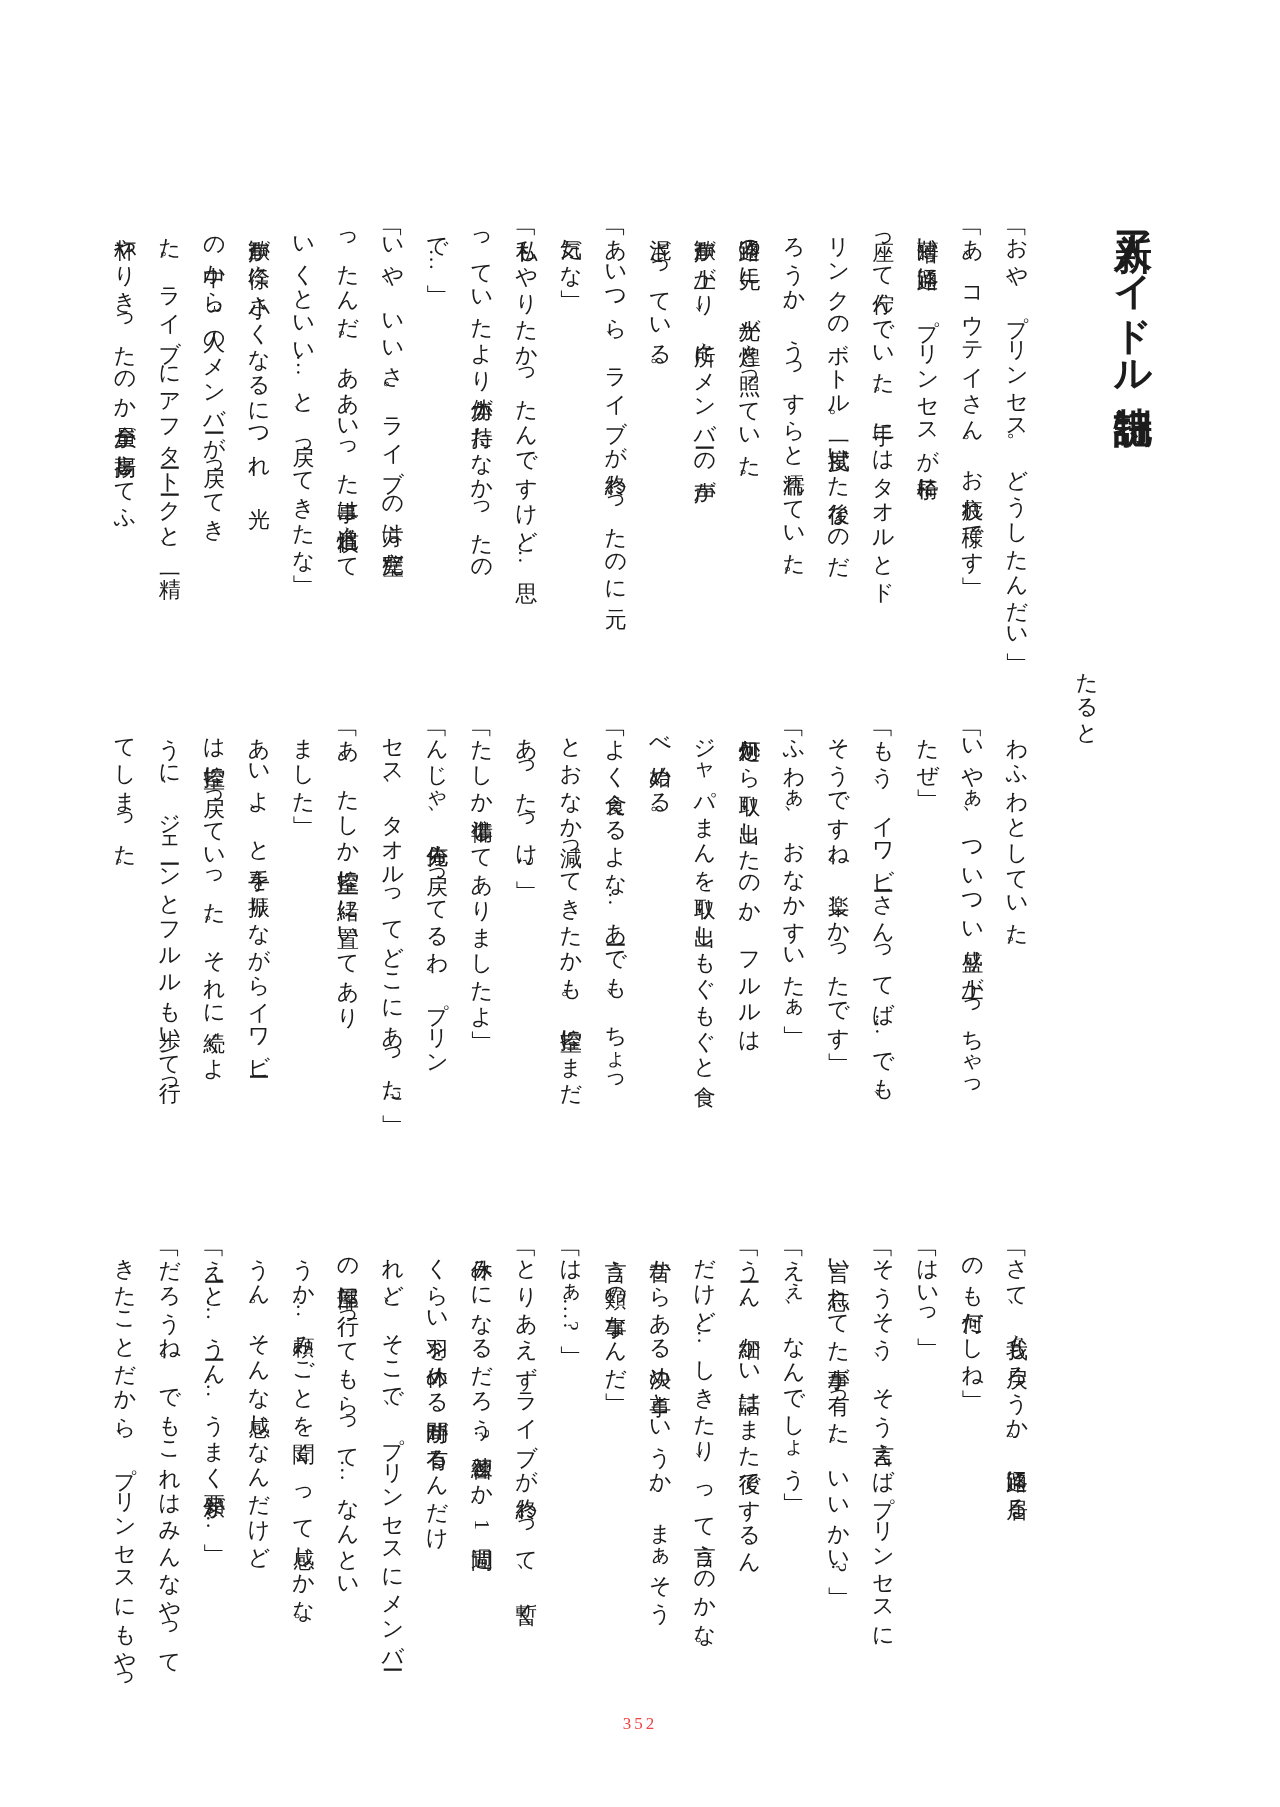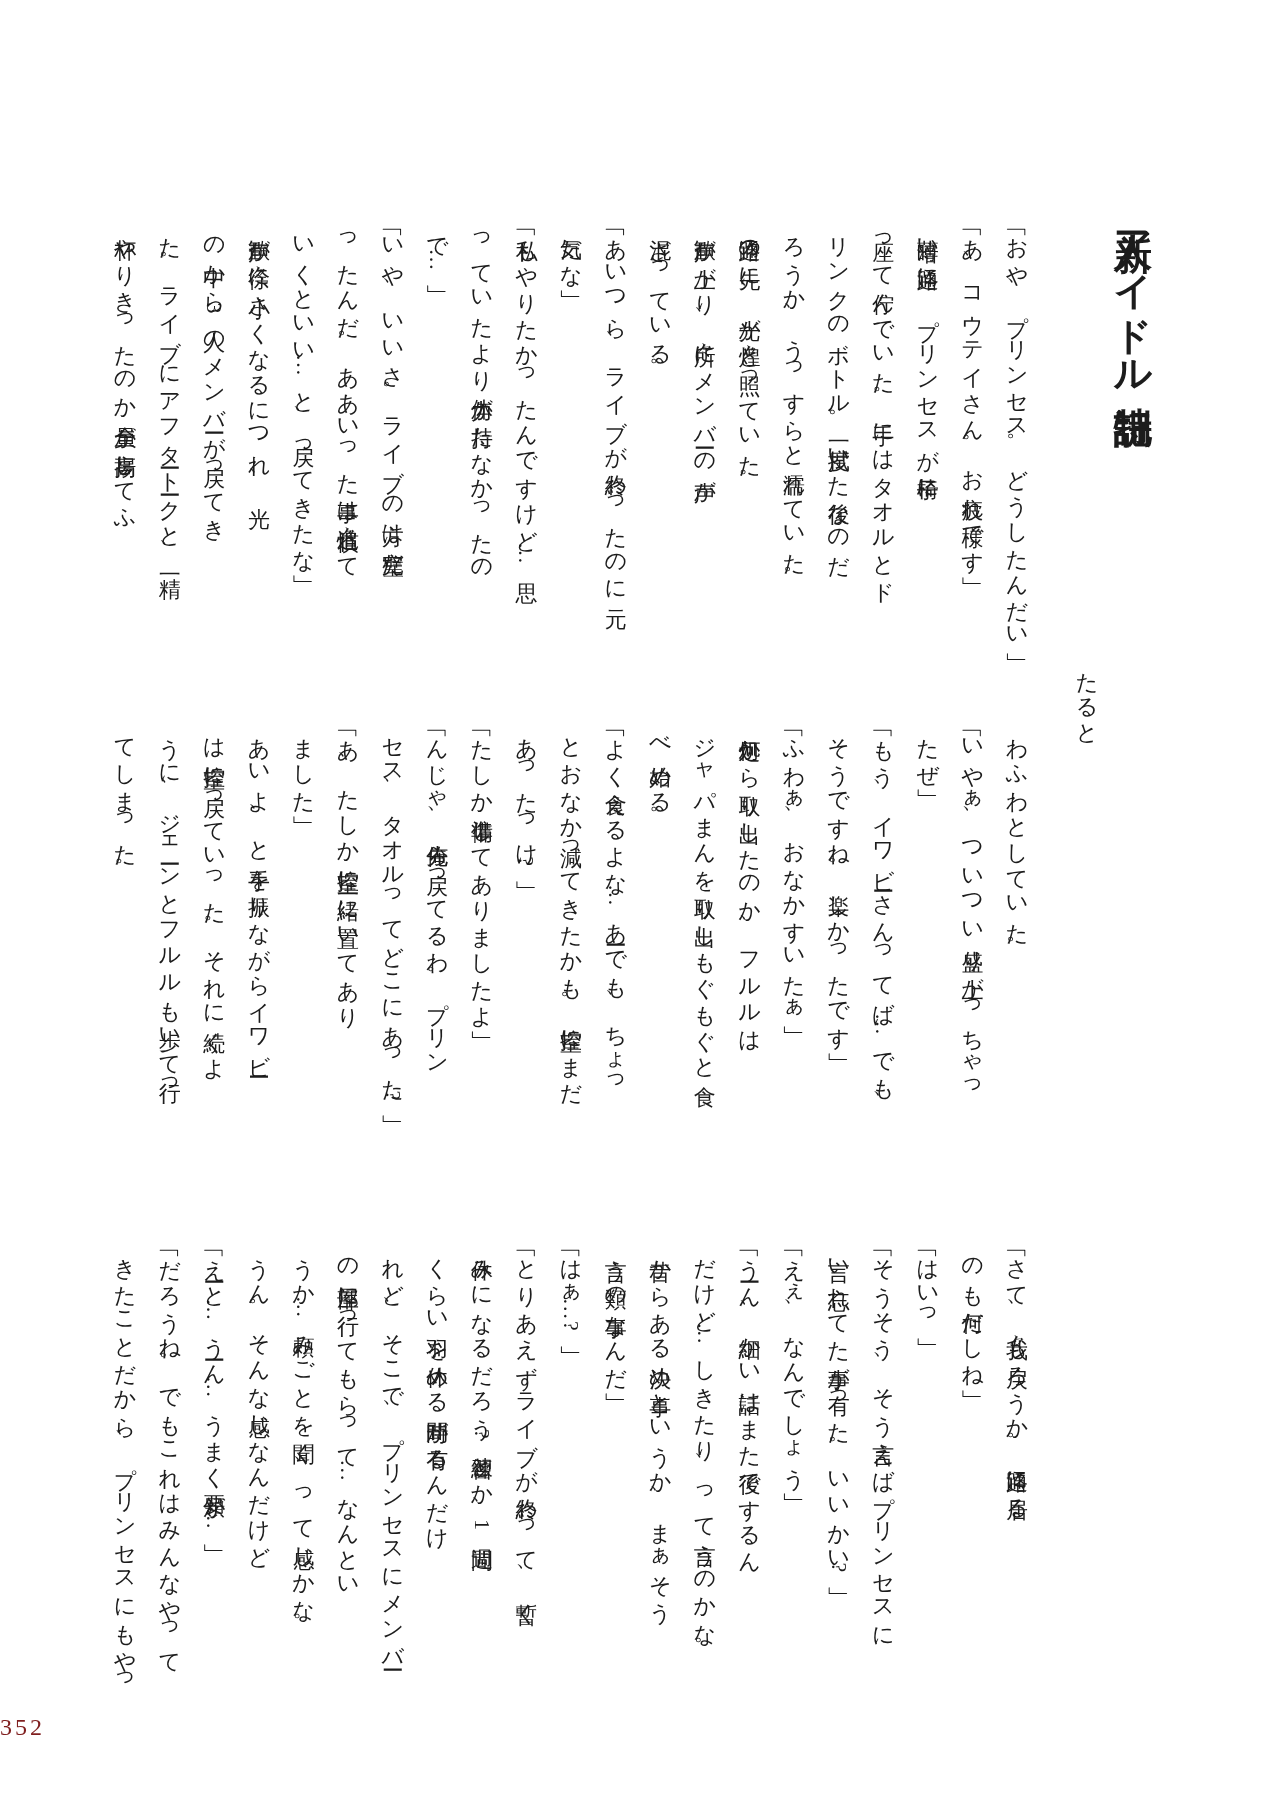--- a/index.html
+++ b/index.html
@@ -47,23 +47,24 @@
     letter-spacing: 1.3px; 
   }
   .band-1 { top: 222px; }
   .band-2 { top: 723px; }
   .band-3 { top: 1243px; }
   .page-number {
     position: absolute;
     top: 1714px;
     left: 0;
     right: 0;
-    font-size: 24px;
+    text-align: center;
+    font-size: 17px;
     letter-spacing: 3px;
-    color: #7f1d1d;
+    color: #ef4444;
   }
 </style>
 </head>
 <body>
 
 <div class="page">
 
   <h1 class="title vert">新人アイドル特訓記</h1>
 
   <div class="author vert">たると</div>

